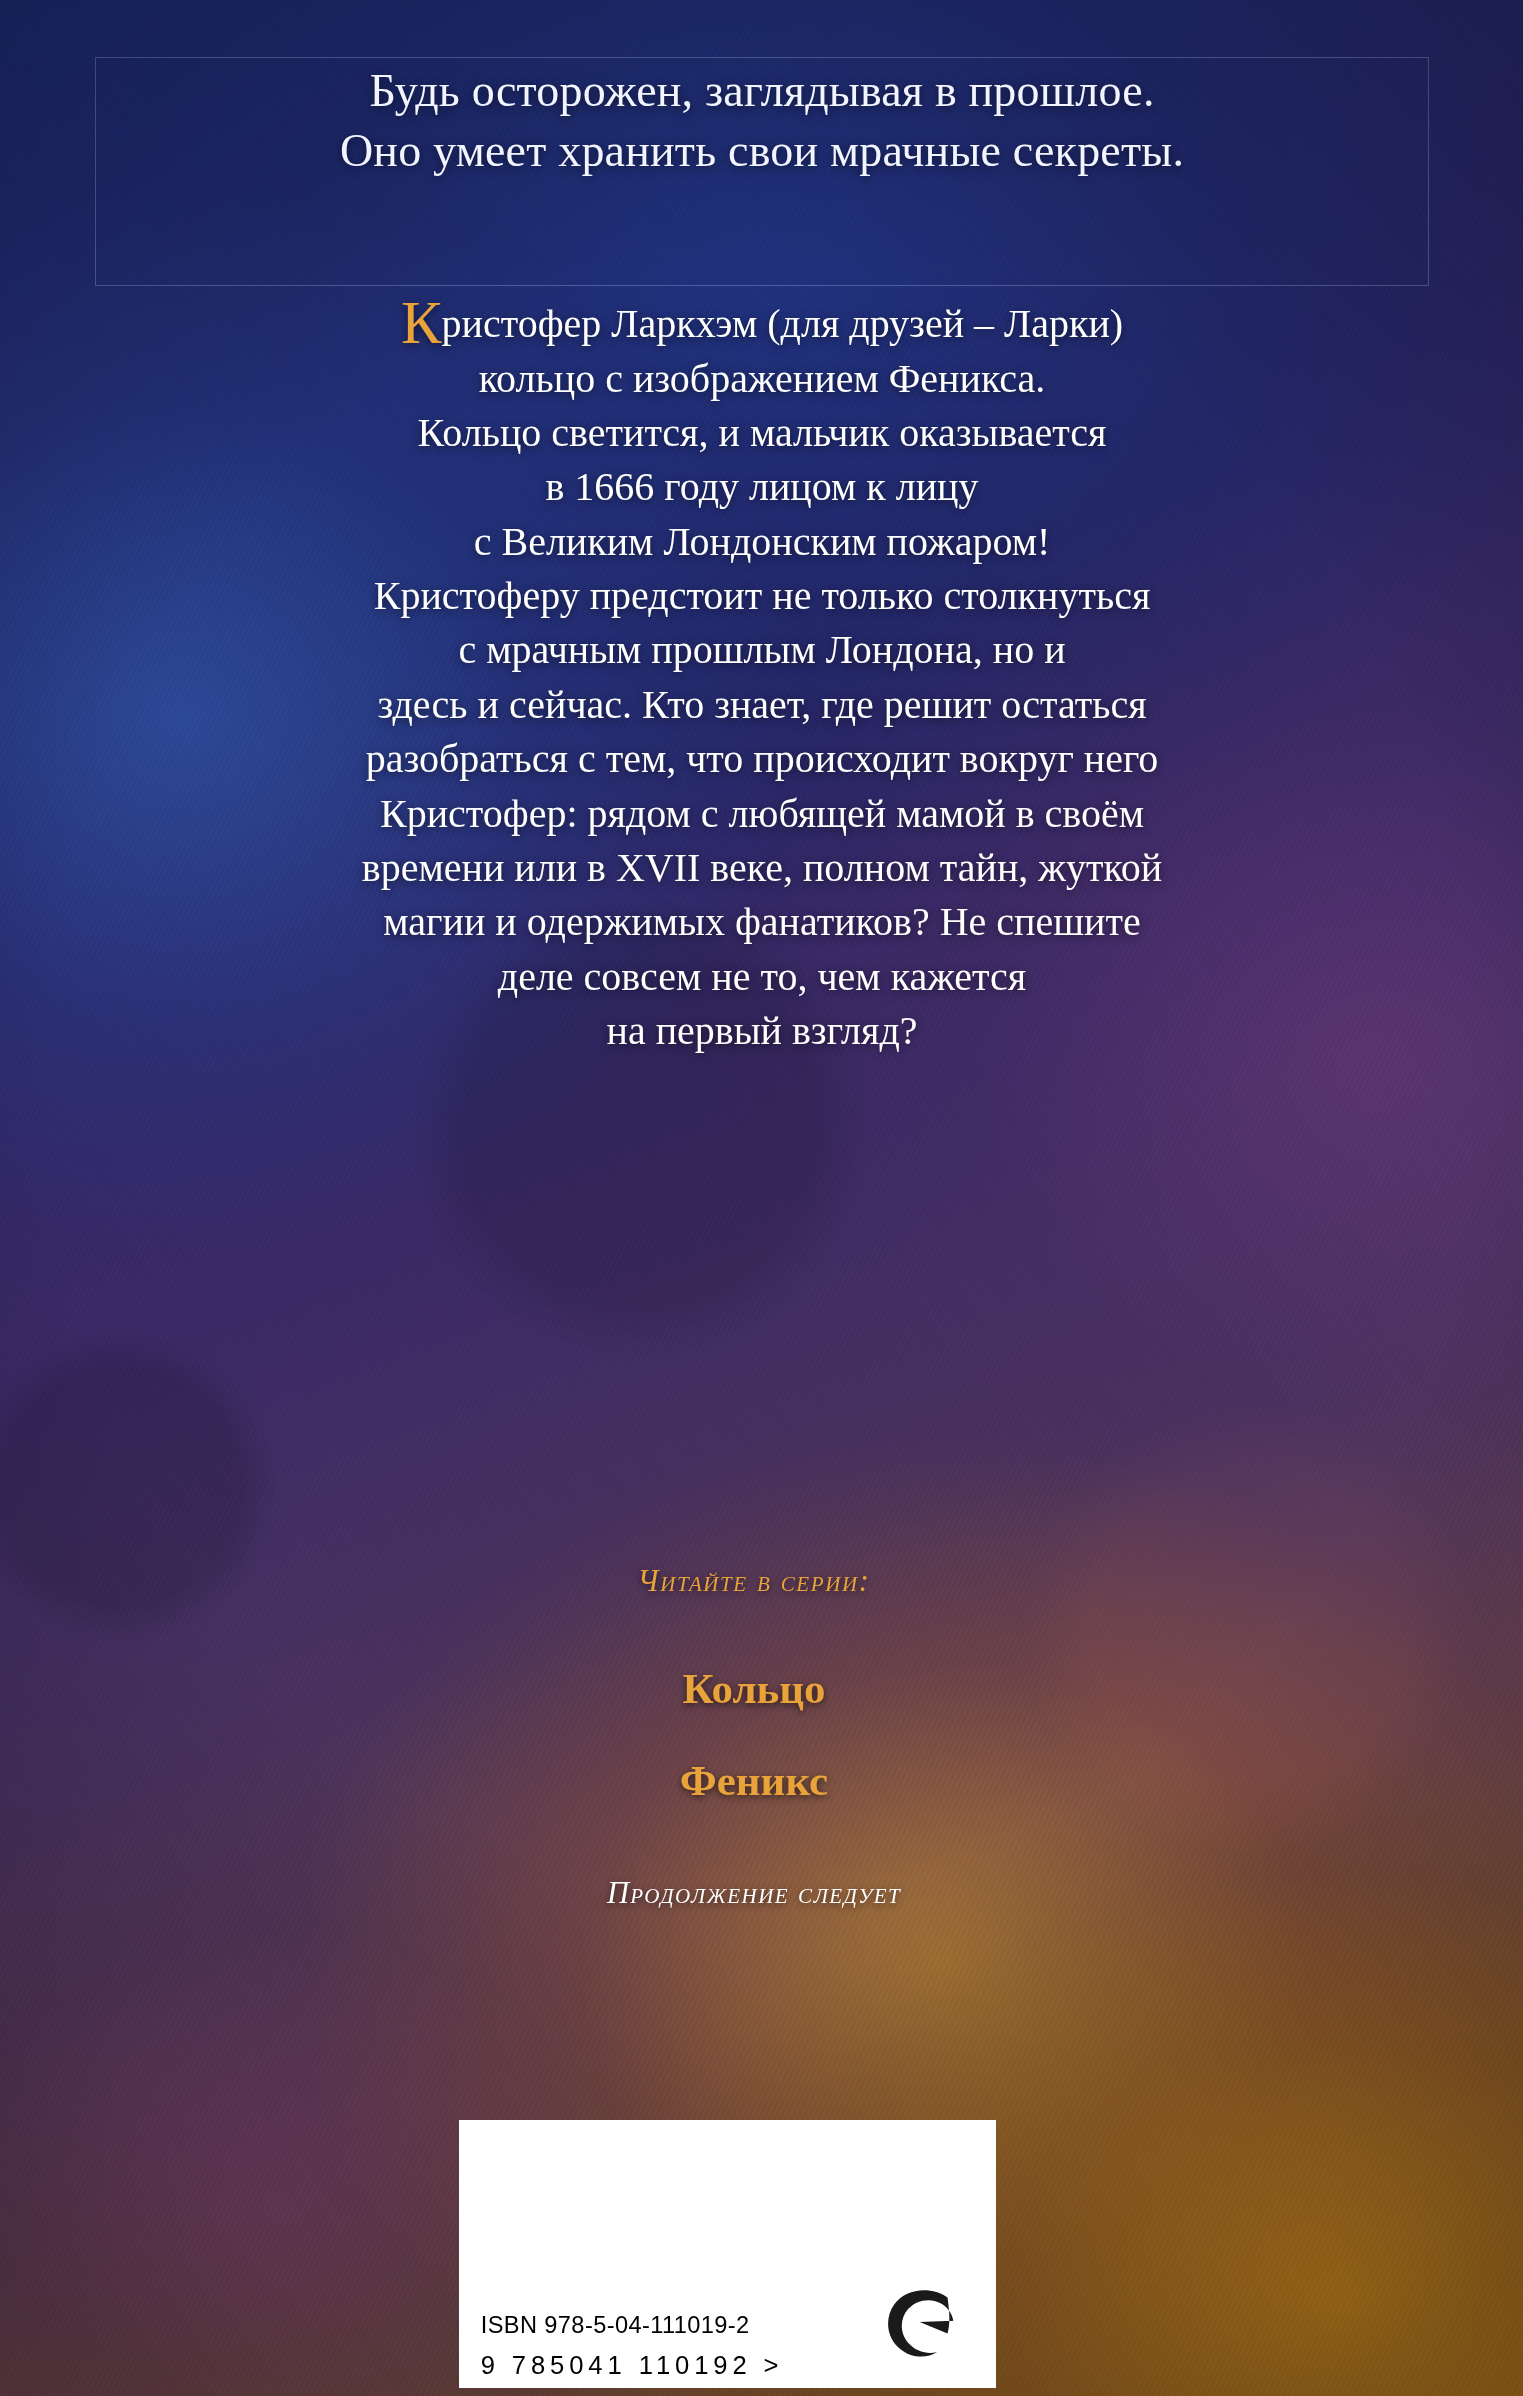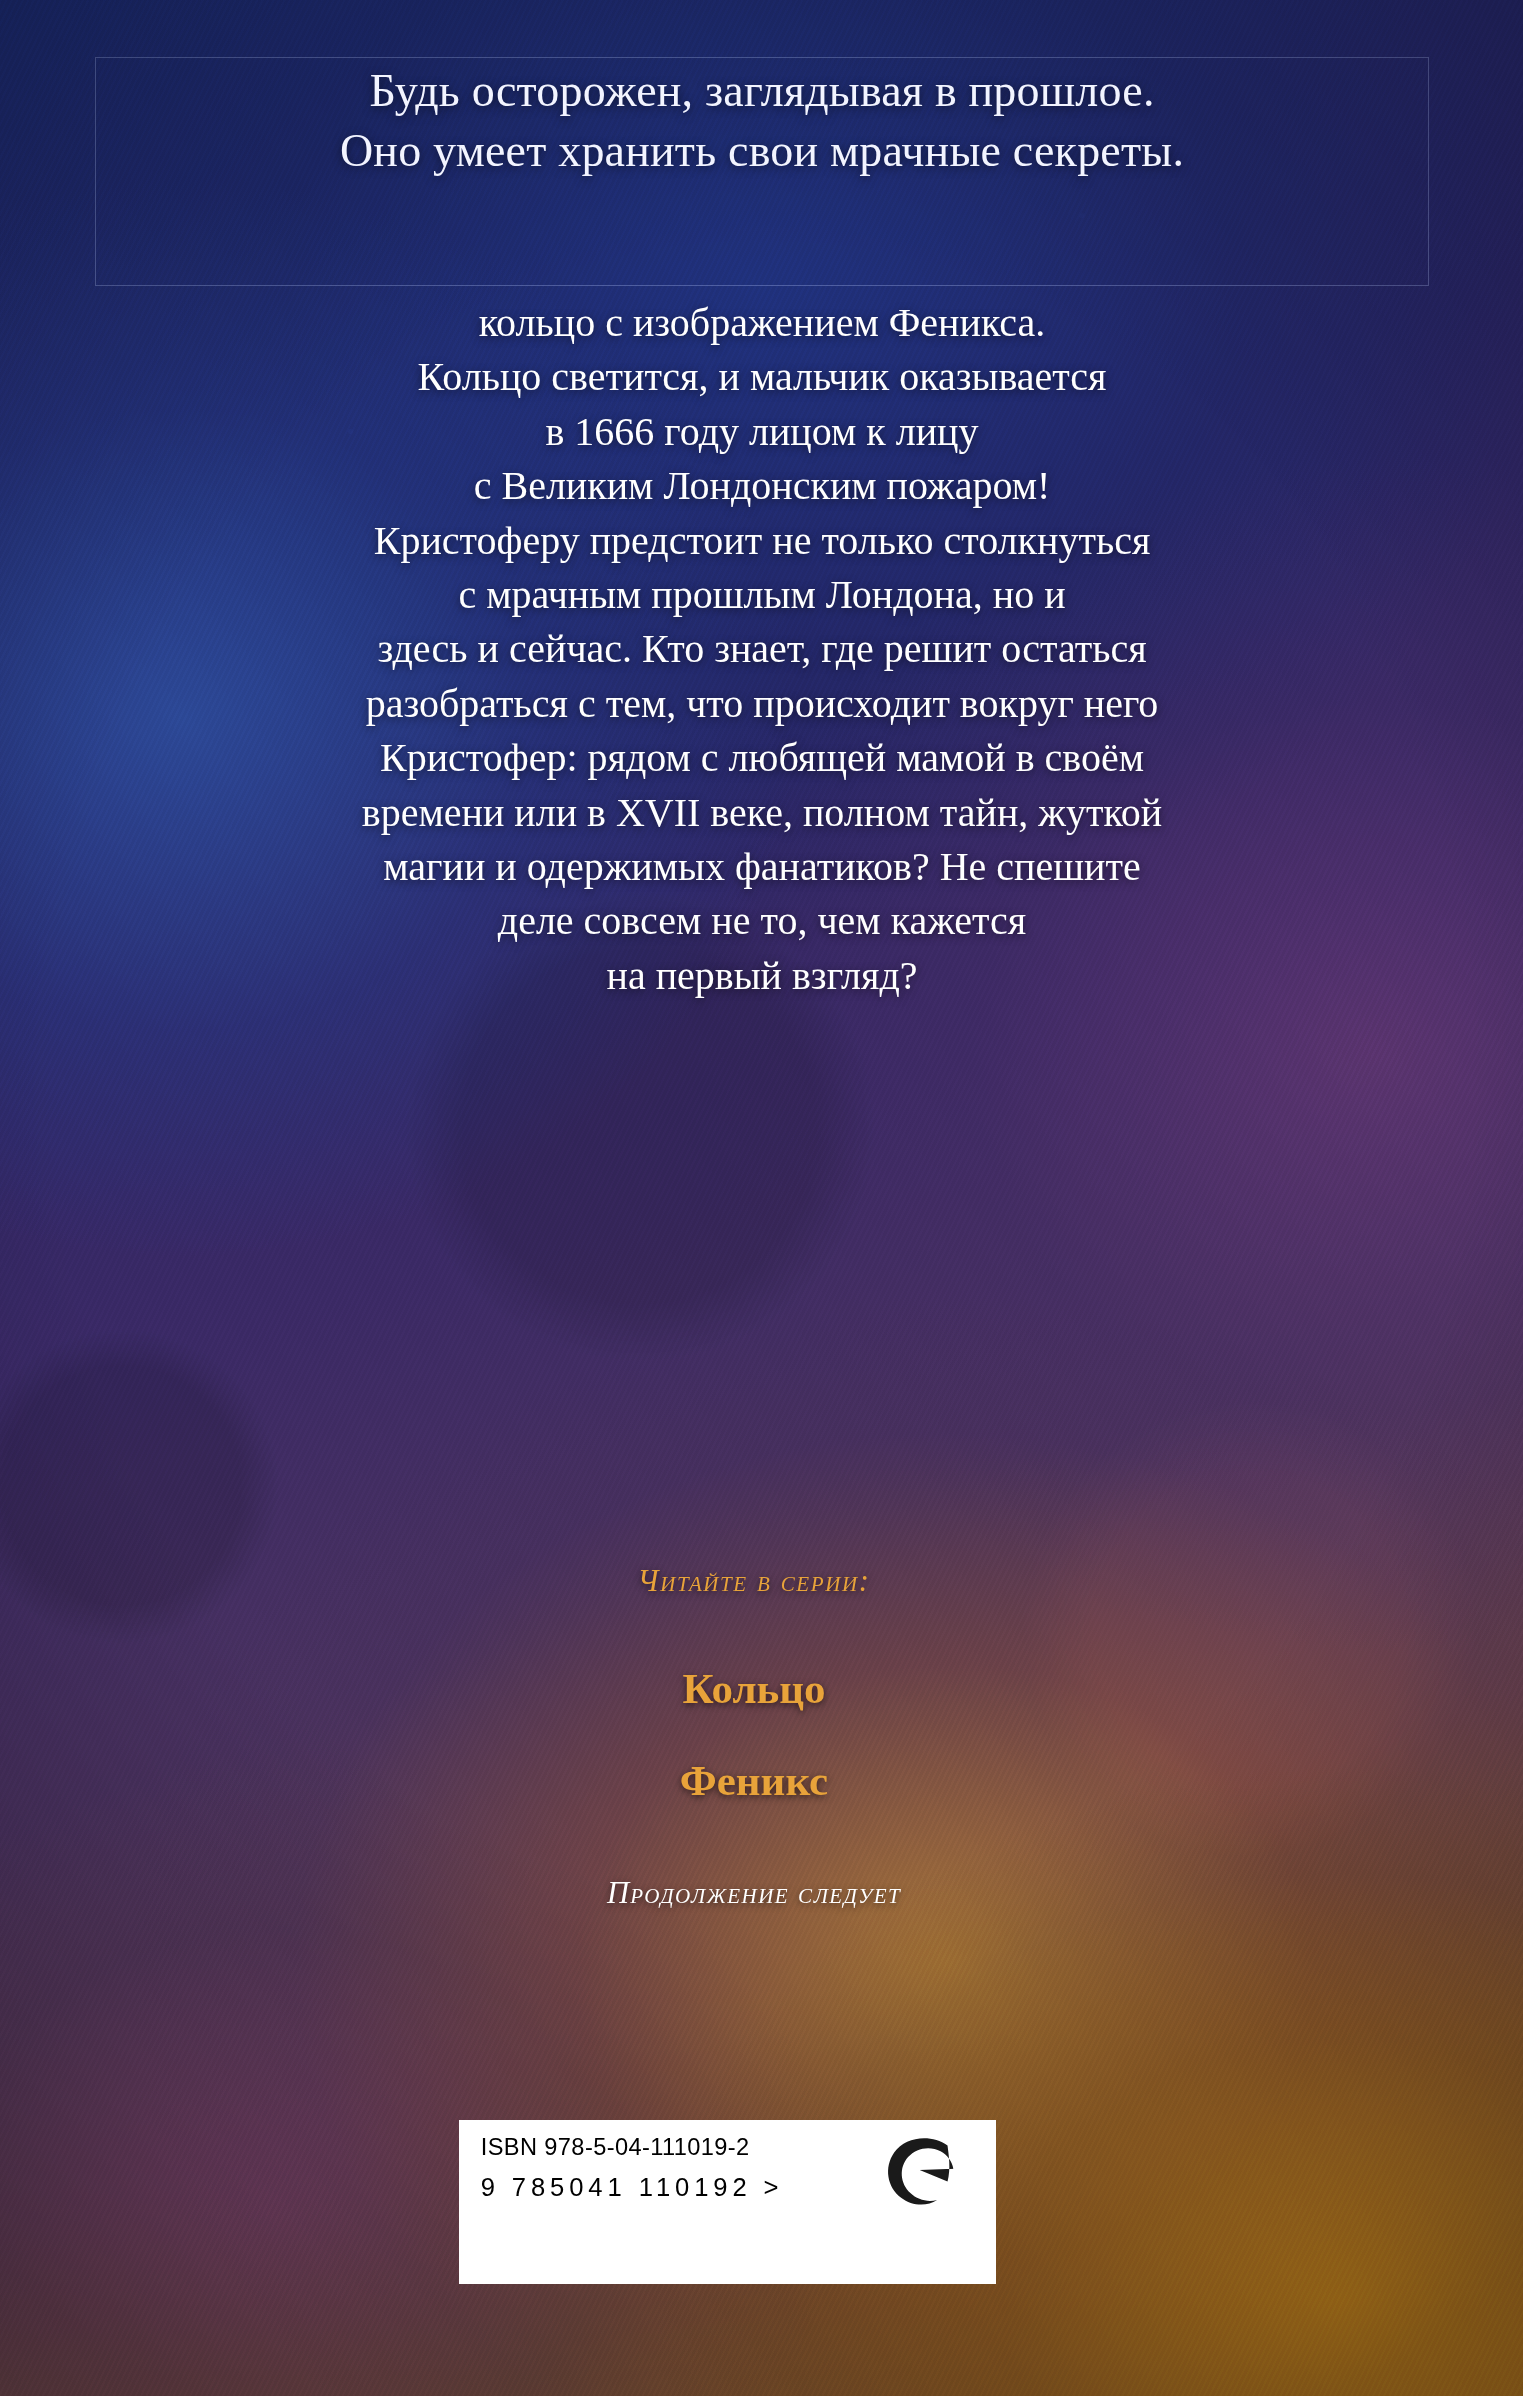--- a/index.html
+++ b/index.html
@@ -131,24 +131,24 @@
     margin-top: 71px;
     text-shadow: 0 2px 7.9px rgba(0,0,0,0.6);
   }
 
   
   .barcode-strip {
     position: absolute;
     left: 459px;
     top: 2120px;
     width: 537px;
-    height: 164px;
+    height: 268px;
     background: #ffffff;
     display: flex;
-    align-items: flex-start;
+    align-items: flex-end;
     text-decoration: underline;
   }
   .barcode-area {
     width: 388px;
     padding: 13.8px 11.8px 7.9px 21.7px;
     box-sizing: border-box;
     display: flex;
     flex-direction: column;
     color: #000;
   }
@@ -189,20 +189,23 @@
 <div id="cover">
 
   <div class="tagline-box"></div>
 
   <div class="tagline layer">
     <span class="l1">Будь осторожен, заглядывая в прошлое.</span>
     <span class="l2">Оно умеет хранить свои мрачные секреты.</span>
   </div>
 
   <div class="blurb layer">
+    <p>
+      <span class="dropcap">К</span><span>ристофер Ларкхэм (для друзей – Ларки)</span>
+    </p>
     <p>кольцо с изображением Феникса.</p>
     <p>Кольцо светится, и мальчик оказывается</p>
     <p>в 1666 году лицом к лицу</p>
     <p>с Великим Лондонским пожаром!</p>
     <p>Кристоферу предстоит не только столкнуться</p>
     <p>с мрачным прошлым Лондона, но и</p>
     <p>здесь и сейчас. Кто знает, где решит остаться</p>
     <p>разобраться с тем, что происходит вокруг него</p>
     <p>Кристофер: рядом с любящей мамой в своём</p>
     <p>времени или в XVII веке, полном тайн, жуткой</p>

